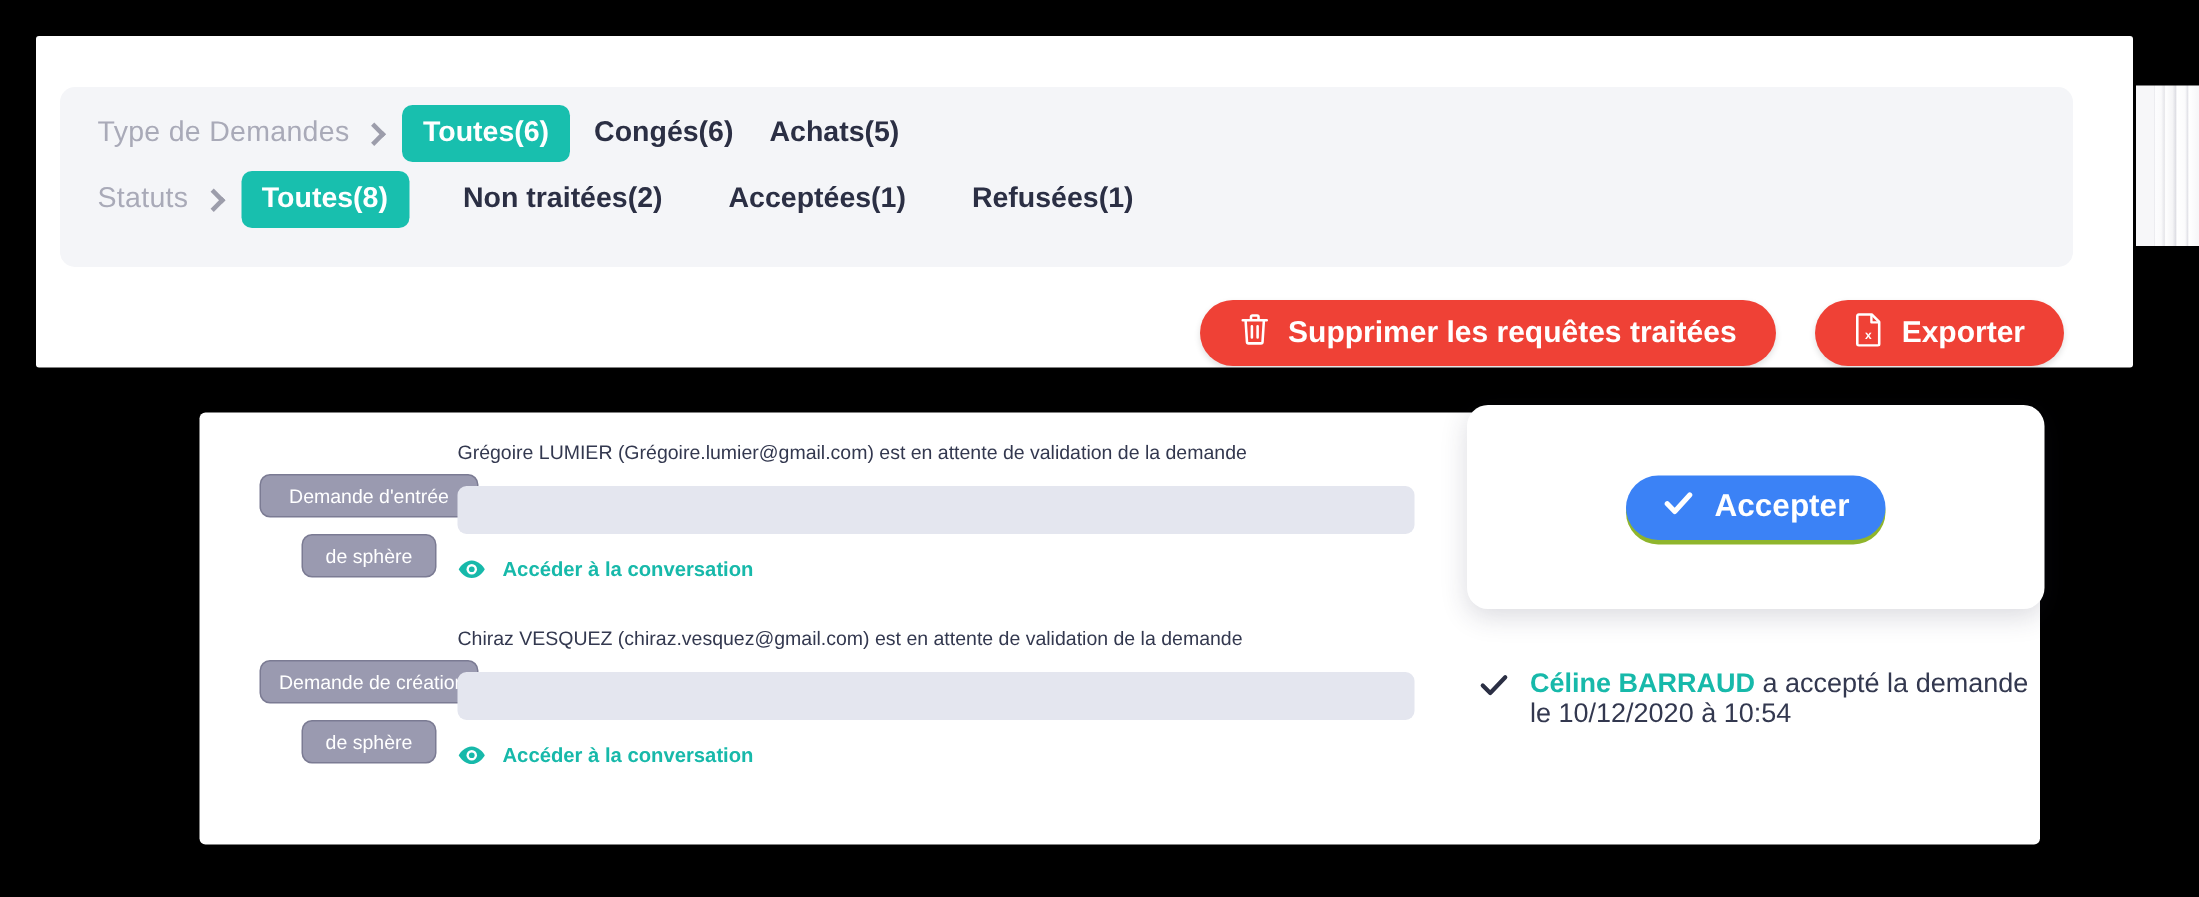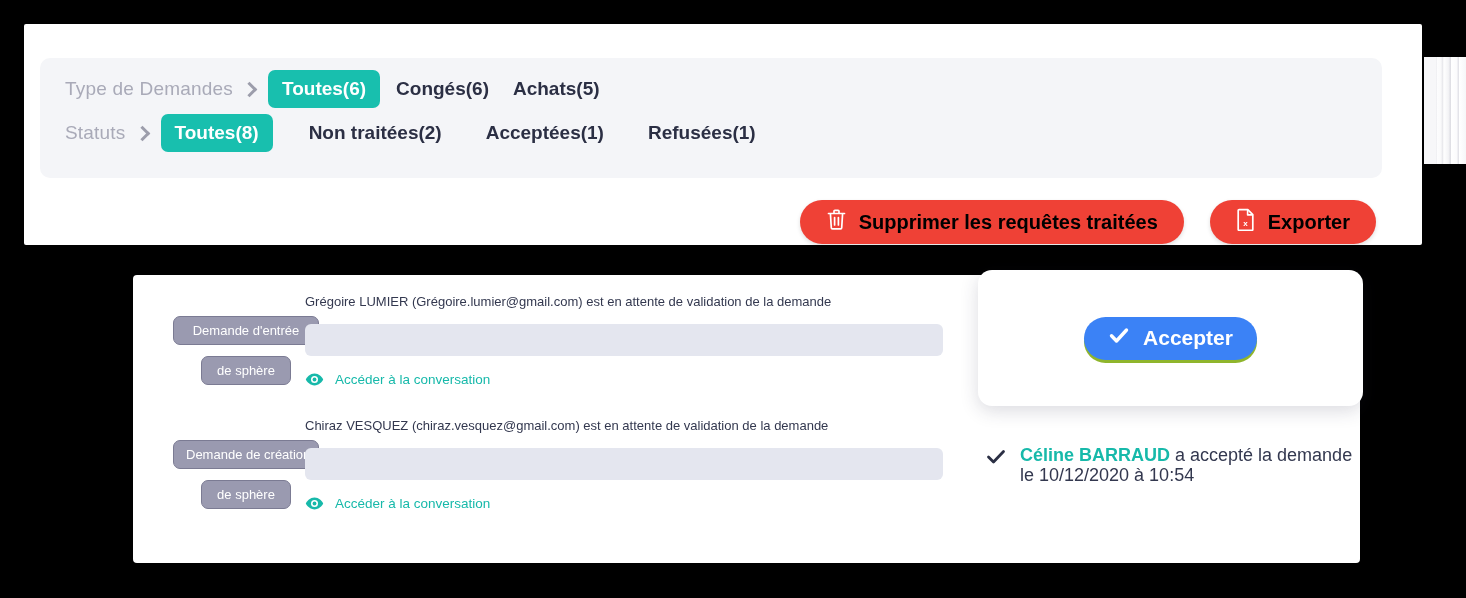--- a/index.html
+++ b/index.html
@@ -111,21 +111,21 @@
   #action-bar {
     position: absolute;
     right: 46px;
     top: 176px;
     display: flex;
     gap: 26px;
     align-items: center;
   }
   .btn-red {
     background: #ef4136;
-    color: #000000;
+    color: #ffffff;
     border: none;
     border-radius: 26px;
     height: 44px;
     padding: 12px 26px;
     display: flex;
     align-items: center;
     gap: 12px;
     font-size: 20px;
     font-weight: 700;
     font-family: "Liberation Sans", sans-serif;
@@ -190,20 +190,21 @@
     background: #e4e6ef;
     border-radius: 6px;
     width: 638px;
   }
   .conv-link {
     margin-top: 14px;
     display: flex;
     align-items: center;
     gap: 11px;
     cursor: pointer;
+    font-weight: bold;
   }
   .eye {
     width: 19px; height: 19px; flex: none;
   }
   .conv-text {
     font-size: 13.5px;
     color: #17b9aa;
   }
 
   

